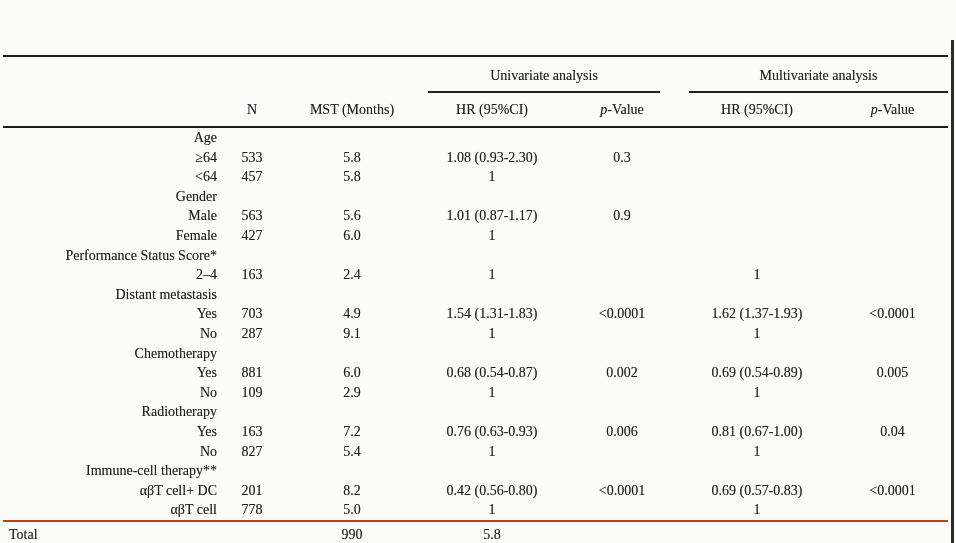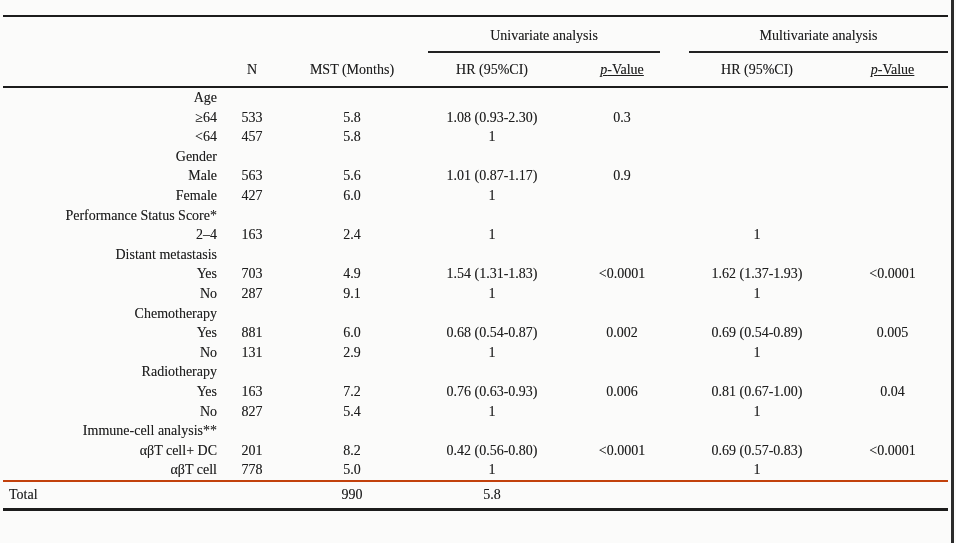--- a/index.html
+++ b/index.html
@@ -9,20 +9,21 @@
     height: 543px;
     overflow: hidden;
     background: #fbfbfa;
     font-family: "Liberation Serif", "DejaVu Serif", serif;
     color: #1e1e1e;
   }
   .canvas {
     position: relative;
     width: 956px;
     height: 385px;
+    margin-top: 40px;
   }
   
   .canvas * { text-shadow: 0 0 0.5px rgba(40,40,40,0.45); }
 
   table.analysis {
     position: absolute;
     top: 15px;
     left: 3px;
     width: 945px;
     border-collapse: collapse;
@@ -56,21 +57,20 @@
 
   tr.header-row th {
     height: 33px;
     vertical-align: middle;
     text-align: center;
     border-bottom: 2px solid #1c1c1c;
     padding: 0;
   }
   .pv {
     display: inline-block;
-    text-decoration: underline;
   }
   .pv::first-letter { font-style: italic; }
 
   tbody td {
     height: 19.6px;
     line-height: 19.6px;
     padding: 0;
     text-align: center;
     white-space: nowrap;
     overflow: hidden;
@@ -250,21 +250,21 @@
           <td class="label indent">Yes</td>
           <td>881</td>
           <td>6.0</td>
           <td>0.68 (0.54-0.87)</td>
           <td>0.002</td>
           <td>0.69 (0.54-0.89)</td>
           <td>0.005</td>
         </tr>
         <tr>
           <td class="label indent">No</td>
-          <td>131</td>
+          <td>109</td>
           <td>2.9</td>
           <td>1</td>
           <td></td>
           <td>1</td>
           <td></td>
         </tr>
         <tr>
           <td class="label">Radiotherapy</td>
           <td></td>
           <td></td>
@@ -285,21 +285,21 @@
         <tr>
           <td class="label indent">No</td>
           <td>827</td>
           <td>5.4</td>
           <td>1</td>
           <td></td>
           <td>1</td>
           <td></td>
         </tr>
         <tr>
-          <td class="label">Immune-cell analysis**</td>
+          <td class="label">Immune-cell therapy**</td>
           <td></td>
           <td></td>
           <td></td>
           <td></td>
           <td></td>
           <td></td>
         </tr>
         <tr>
           <td class="label indent">αβT cell+ DC</td>
           <td>201</td>

